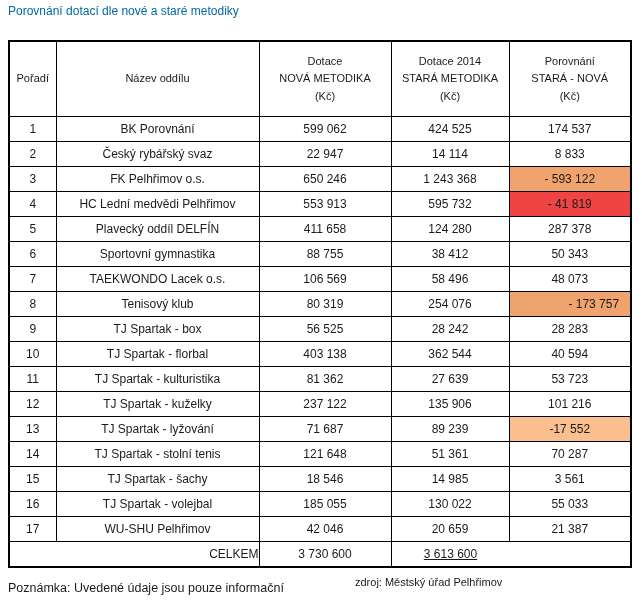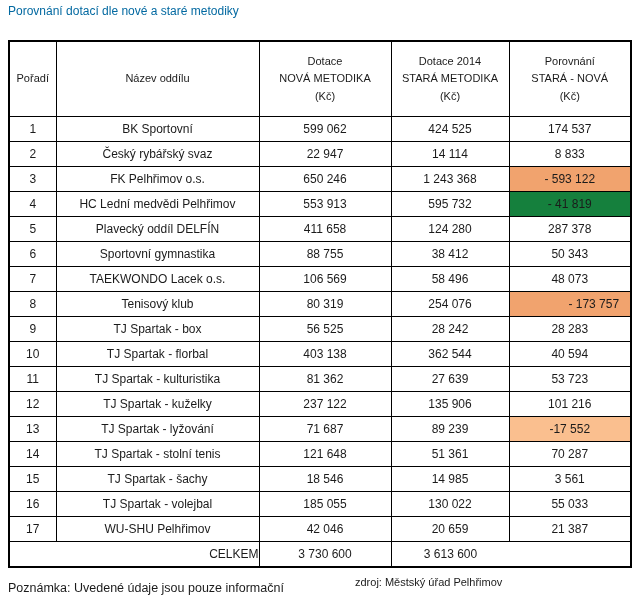--- a/index.html
+++ b/index.html
@@ -59,20 +59,21 @@
     text-align: right;
     padding-left: 43px;
   }
   tr.total-row td.total-stara {
     text-align: left;
   }
   tr.total-row td.total-stara .inner {
     display: inline-block;
     width: 118px;
     text-align: center;
+    text-decoration: underline;
   }
   .footer-note {
     position: absolute;
     left: 8px;
     top: 581px;
     font-size: 12.5px;
   }
   .footer-source {
     position: absolute;
     left: 355px;
@@ -106,21 +107,21 @@
 STARÁ METODIKA
 (Kč)</th>
         <th>Porovnání
 STARÁ - NOVÁ
 (Kč)</th>
       </tr>
     </thead>
     <tbody id="table-body">
         <tr>
           <td>1</td>
-          <td class="name-cell">BK Sportovní</td>
+          <td class="name-cell">BK Porovnání</td>
           <td>599 062</td>
           <td>424 525</td>
           <td>174 537</td>
         </tr>
         <tr>
           <td>2</td>
           <td class="name-cell">Český rybářský svaz</td>
           <td>22 947</td>
           <td>14 114</td>
           <td>8 833</td>
@@ -130,21 +131,21 @@
           <td class="name-cell">FK Pelhřimov o.s.</td>
           <td>650 246</td>
           <td>1 243 368</td>
           <td style="background: rgb(241, 163, 110);">- 593 122</td>
         </tr>
         <tr>
           <td>4</td>
           <td class="name-cell">HC Lední medvědi Pelhřimov</td>
           <td>553 913</td>
           <td>595 732</td>
-          <td style="background: #15803d;">- 41 819</td>
+          <td style="background: #ef4444;">- 41 819</td>
         </tr>
         <tr>
           <td>5</td>
           <td class="name-cell">Plavecký oddíl DELFÍN</td>
           <td>411 658</td>
           <td>124 280</td>
           <td>287 378</td>
         </tr>
         <tr>
           <td>6</td>

